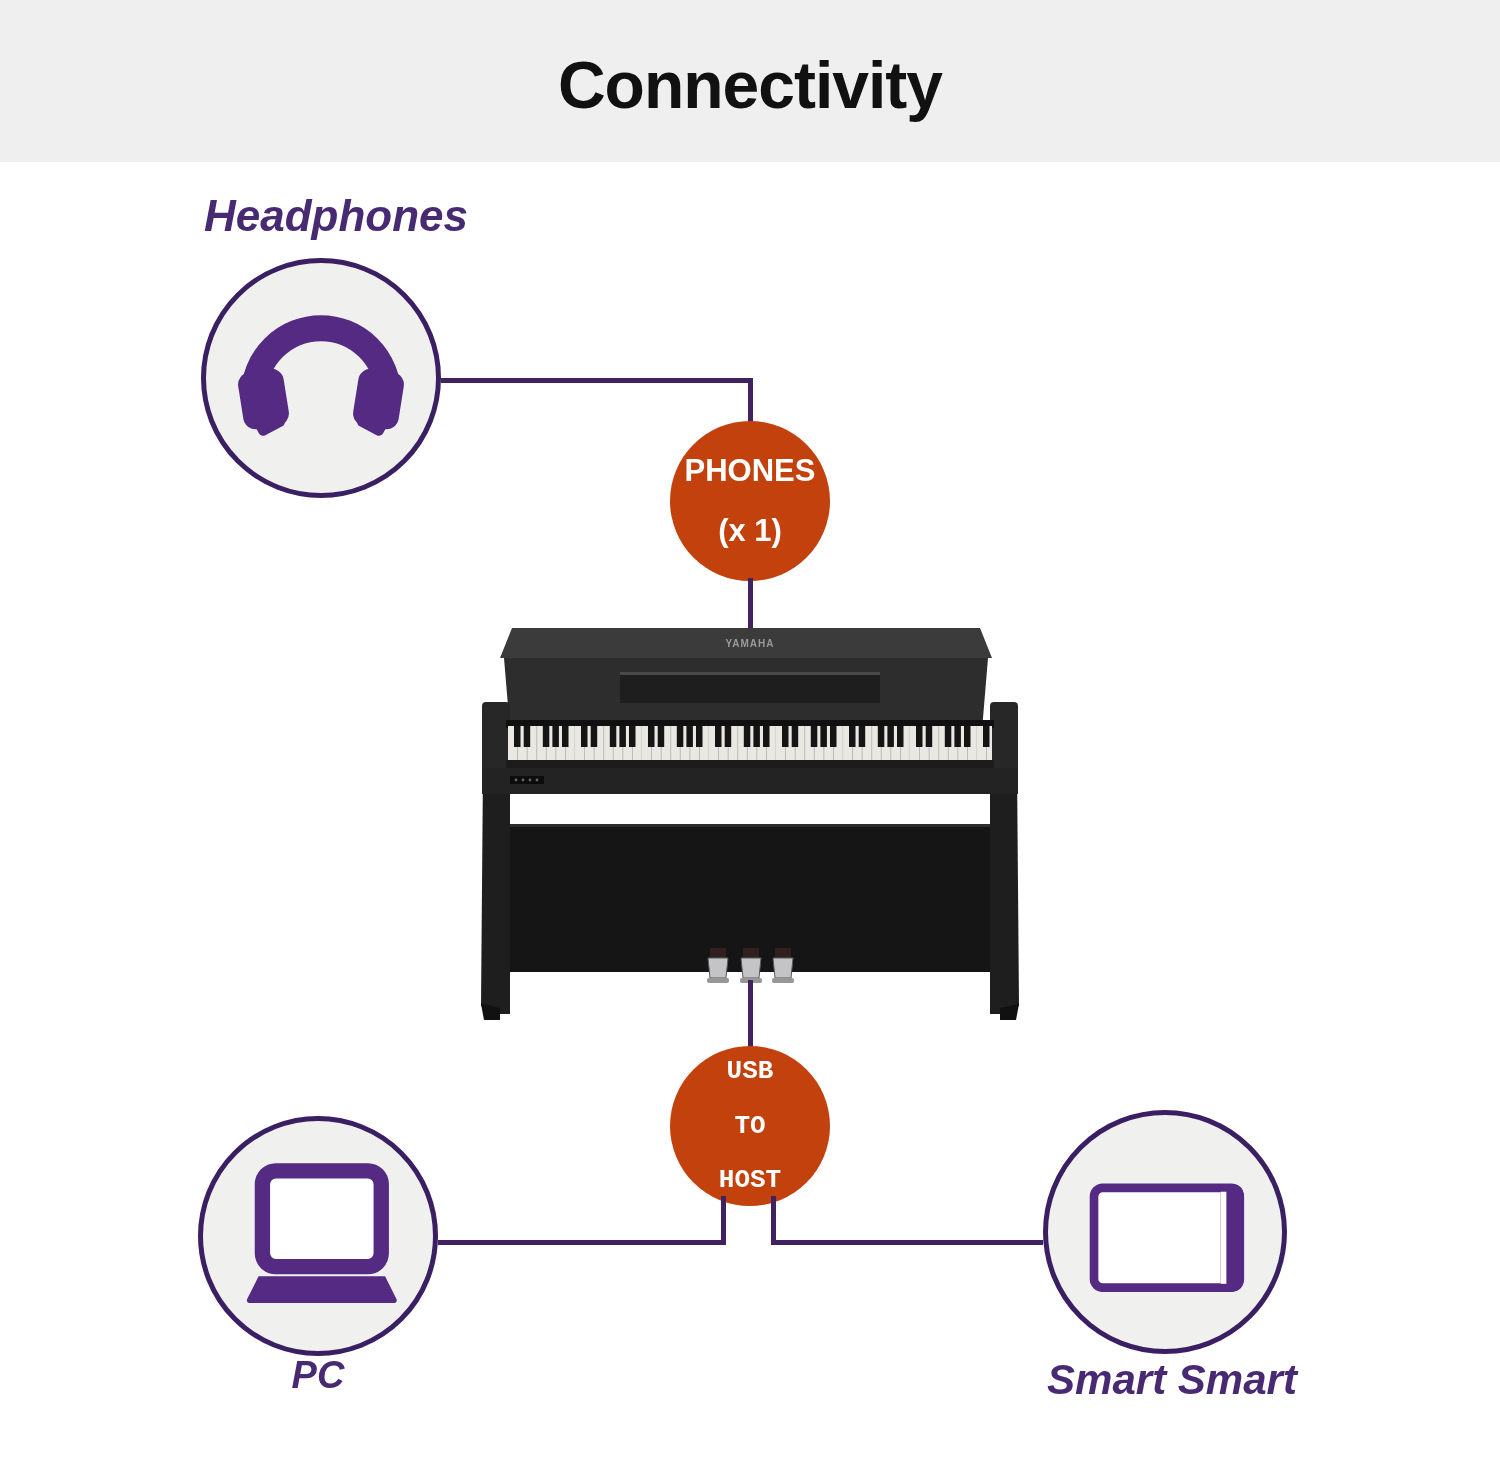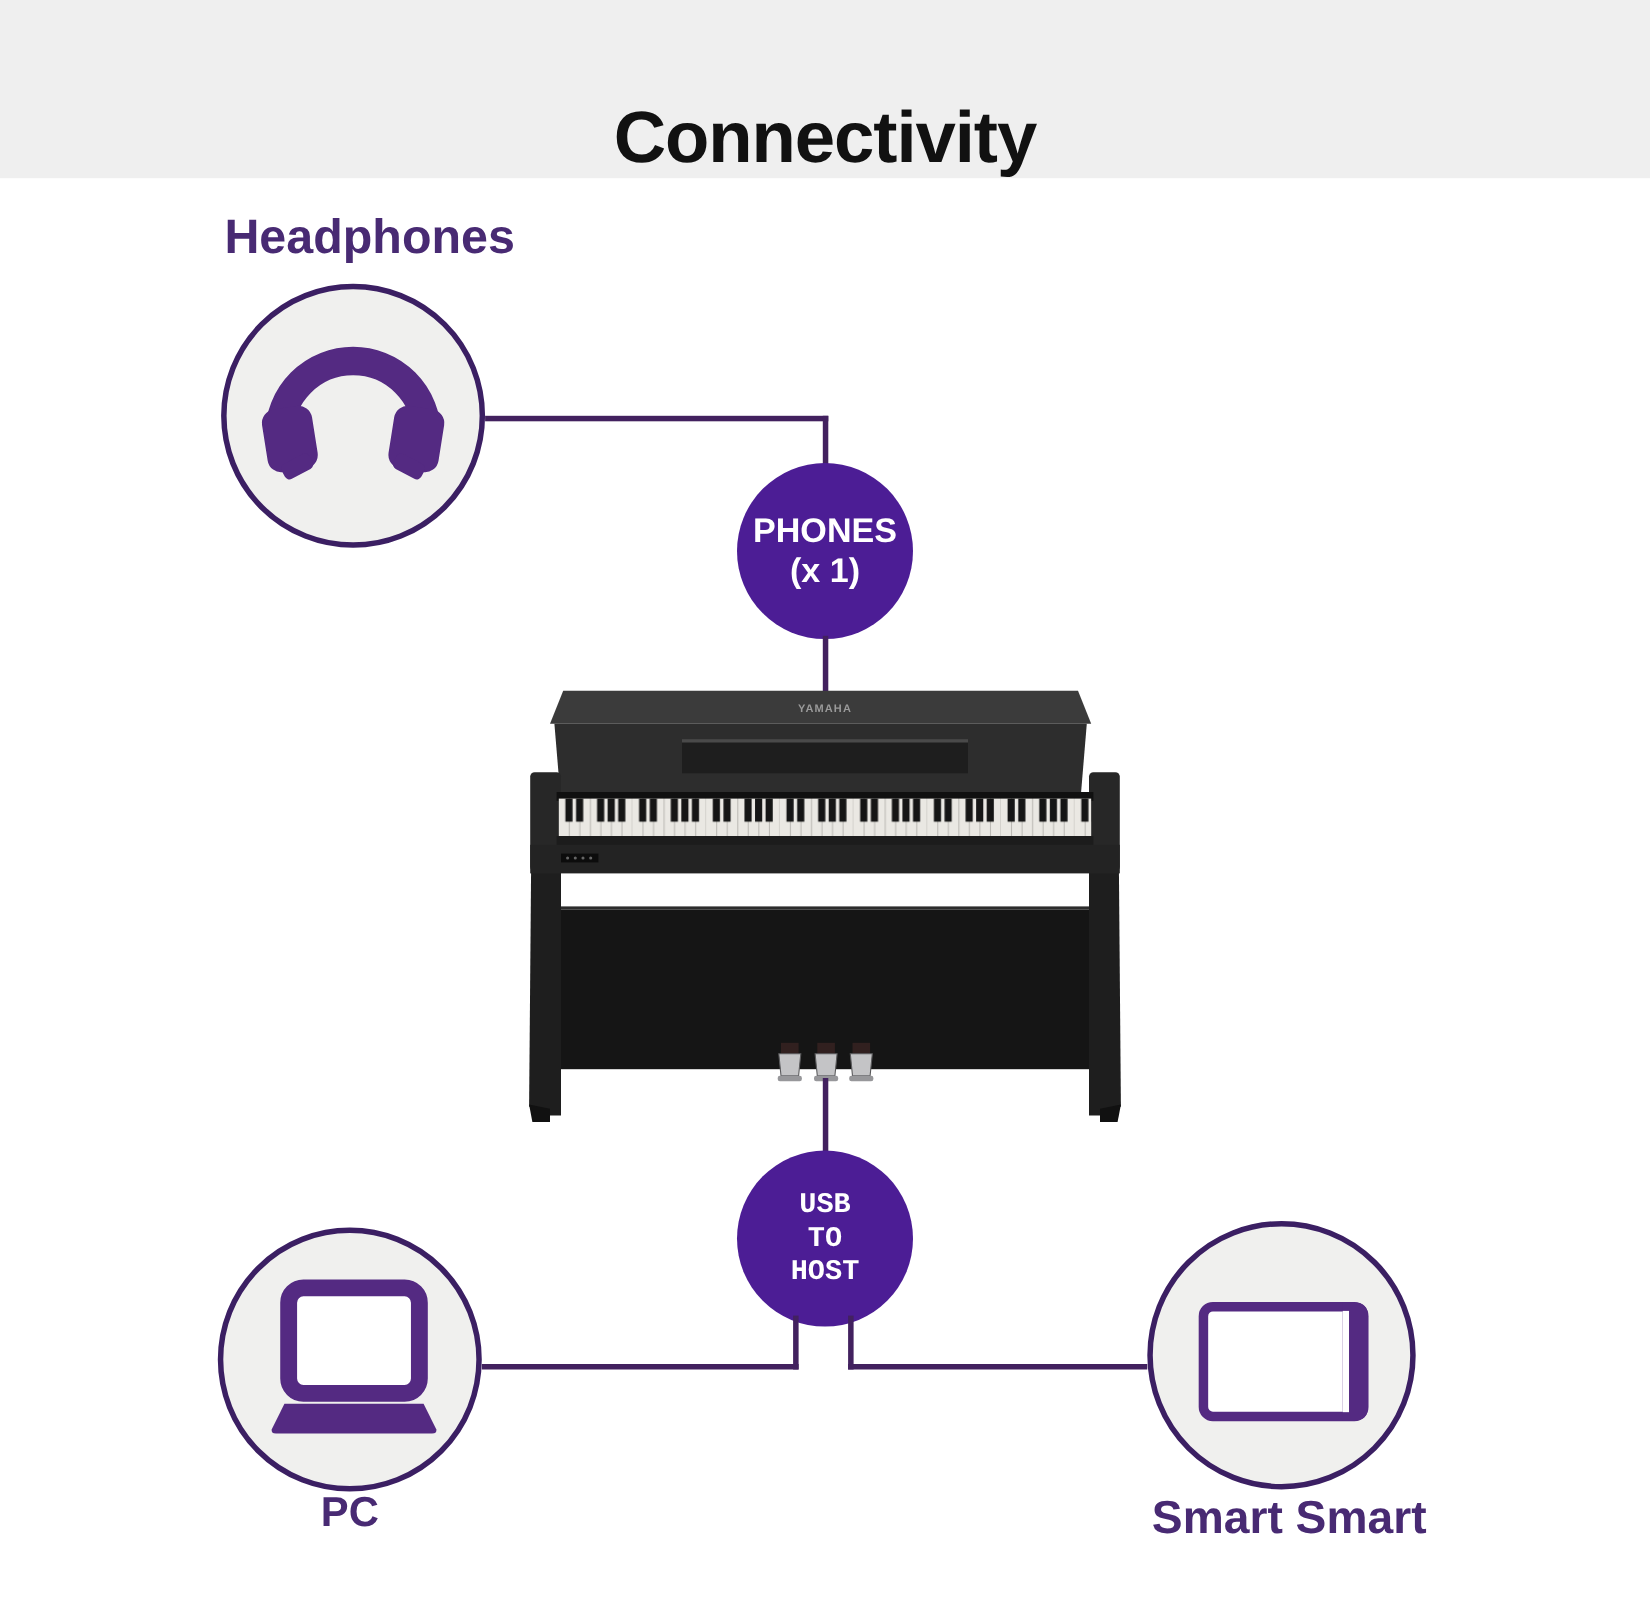--- a/index.html
+++ b/index.html
@@ -6,45 +6,45 @@
   .page{
     position:relative;
     width:1500px;height:1464px;
     background:#ffffff;
     font-family:"Liberation Sans","DejaVu Sans",sans-serif;
     overflow:hidden;
   }
   .header-band{
     position:absolute;left:0;top:0;width:1500px;height:162px;
     background:#efefef;
-    display:flex;align-items:flex-end;justify-content:center;
+    display:flex;align-items:center;justify-content:center;
   }
   .title{
     font-size:66px;font-weight:bold;color:#111;
     letter-spacing:-1px;margin-top:8px;
   }
   .node-label{
-    position:absolute;color:#482a73;font-weight:bold;
+    position:absolute;color:#482a73;font-weight:bold;font-style:italic;
   }
   .label-headphones{left:204px;top:191px;font-size:44px;}
   .label-pc{left:198px;top:1354px;width:240px;text-align:center;font-size:38px;}
   .label-smart{left:1032px;top:1356px;width:280px;text-align:center;font-size:42px;}
   .outline-circle{
     position:absolute;border-radius:50%;
     background:#f0f0ee;border:5px solid #3b1f63;
     box-sizing:border-box;
     display:flex;align-items:center;justify-content:center;
   }
   .circle-headphones{left:201px;top:258px;width:240px;height:240px;}
   .circle-pc{left:198px;top:1116px;width:240px;height:240px;}
   .circle-smart{left:1043px;top:1110px;width:244px;height:244px;}
   .filled-circle{
-    position:absolute;border-radius:50%;background:#4c1d95;
+    position:absolute;border-radius:50%;background:#c2410c;
     display:flex;flex-direction:column;align-items:center;justify-content:center;
-    color:#fff;font-weight:bold;text-align:center;
+    color:#fff;font-weight:bold;text-align:center;gap:24px;
   }
   .circle-phones{left:670px;top:421px;width:160px;height:160px;font-size:31px;line-height:1.15;}
   .circle-usb{left:670px;top:1046px;width:160px;height:160px;font-size:26px;line-height:1.18;font-family:Liberation Mono, monospace;}
   .line{position:absolute;background:#42215f;}
   .piano{position:absolute;left:470px;top:618px;}
   .footnote{
     position:absolute;right:14px;top:1428px;
     font-size:31px;color:#1d1d1d;font-weight:normal;
   }
 </style>

